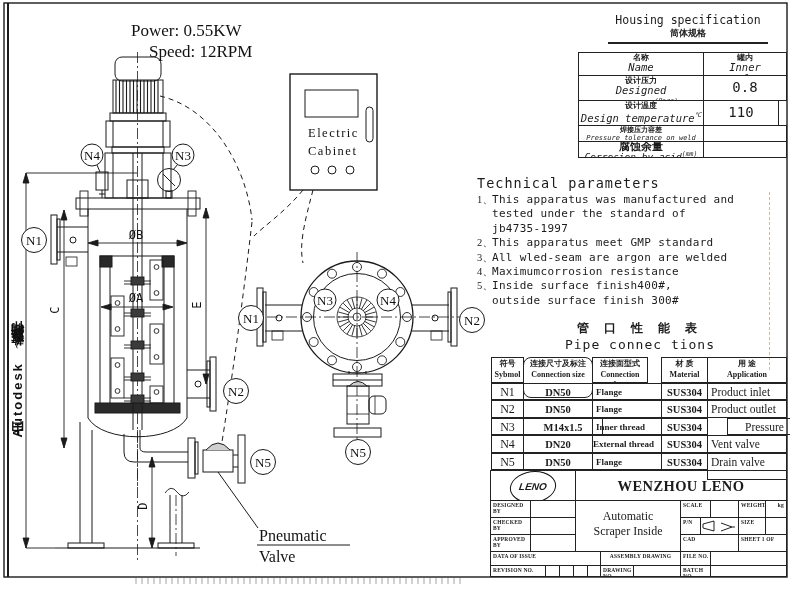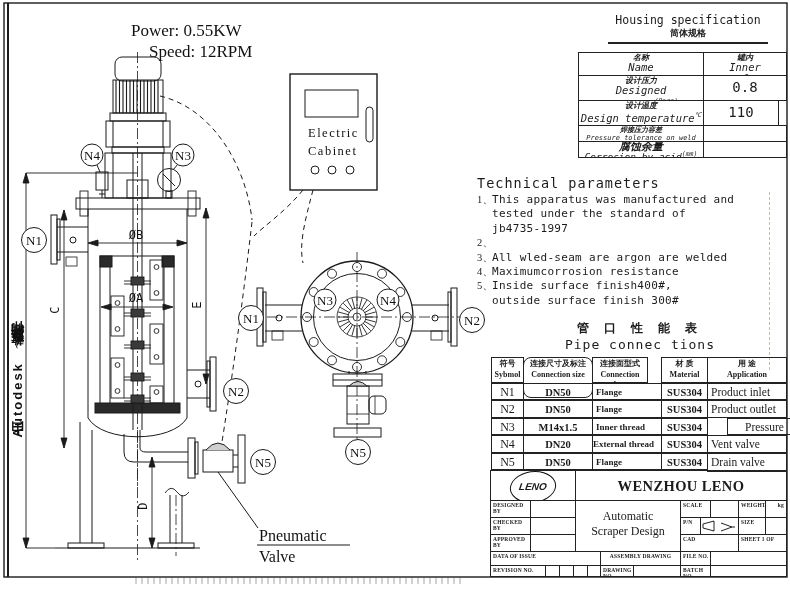--- a/index.html
+++ b/index.html
@@ -8,21 +8,21 @@
   #page svg{position:absolute;left:0;top:0;}
   .abs{position:absolute;}
   .mono{font-family:"DejaVu Sans Mono",monospace;}
   .b{font-weight:bold;}
   .ctr{text-align:center;}
   
   .vtext{writing-mode:vertical-rl;transform:rotate(180deg);font-family:"Liberation Sans",sans-serif;
          font-weight:bold;font-size:13px;letter-spacing:2px;color:#111;}
   
   .cell{position:absolute;box-sizing:border-box;border:1px solid #222;overflow:hidden;}
-  .zh{font-size:8px;line-height:9px;font-weight:bold;font-style:italic;}
+  .zh{font-size:8px;line-height:9px;font-weight:bold;}
   .en11{font-family:"DejaVu Sans Mono",monospace;font-size:10.5px;line-height:11px;font-style:italic;}
   .sup{font-size:6.5px;vertical-align:super;}
   .bigval{font-family:"DejaVu Sans Mono",monospace;font-size:14px;line-height:22px;}
   
   .tp-line{display:flex;font-family:"DejaVu Sans Mono",monospace;font-size:11px;line-height:14.4px;
            letter-spacing:.3px;white-space:nowrap;}
   .tp-num{width:15px;flex:0 0 15px;font-family:"Liberation Serif",serif;font-size:10.5px;}
   .tp-cont{padding-left:15px;}
   
   .pt-h-zh{font-size:8px;font-weight:bold;line-height:12px;}
@@ -410,20 +410,21 @@
         <span>This apparatus was manufactured and</span>
       </div>
   <div class="tp-line tp-cont">
         <span>tested under the standard of</span>
       </div>
   <div class="tp-line tp-cont">
         <span>jb4735-1997</span>
       </div>
   <div class="tp-line">
         <span class="tp-num">2、</span>
+        <span>This apparatus meet GMP standard</span>
       </div>
   <div class="tp-line">
         <span class="tp-num">3、</span>
         <span>All wled-seam are argon are welded</span>
       </div>
   <div class="tp-line">
         <span class="tp-num">4、</span>
         <span>Maximumcorrosion resistance</span>
       </div>
   <div class="tp-line">
@@ -469,49 +470,49 @@
   <div class="cell ctr b" style="left:170px;top:26px;width:47px;height:17.4px;font-size:10.5px;line-height:17px;">SUS304</div>
   <div class="cell" style="left:216px;top:26px;width:80px;height:17.4px;font-size:11.5px;line-height:17px;padding-left:3px;">Product inlet</div>
 
   <div class="cell ctr" style="left:0;top:43.4px;width:33px;height:17.4px;font-size:12px;line-height:17px;">N2</div>
   <div class="cell ctr b" style="left:32px;top:43.4px;width:70px;height:17.4px;font-size:10.5px;line-height:17px;">DN50</div>
   <div class="cell b" style="left:101px;top:43.4px;width:70px;height:17.4px;font-size:9px;line-height:17px;padding-left:3px;">Flange</div>
   <div class="cell ctr b" style="left:170px;top:43.4px;width:47px;height:17.4px;font-size:10.5px;line-height:17px;">SUS304</div>
   <div class="cell" style="left:216px;top:43.4px;width:80px;height:17.4px;font-size:11.5px;line-height:17px;padding-left:3px;">Product outlet</div>
 
   <div class="cell ctr" style="left:0;top:60.8px;width:33px;height:17.4px;font-size:12px;line-height:17px;">N3</div>
-  <div class="cell ctr b" style="left:32px;top:60.8px;width:70px;height:17.4px;font-size:10.5px;line-height:17px;">M14x1.5</div>
+  <div class="cell ctr b" style="left:32px;top:60.8px;width:80px;height:17.4px;font-size:10.5px;line-height:17px;">M14x1.5</div>
   <div class="cell b" style="left:101px;top:60.8px;width:70px;height:17.4px;font-size:9px;line-height:17px;padding-left:3px;">Inner thread</div>
   <div class="cell ctr b" style="left:170px;top:60.8px;width:47px;height:17.4px;font-size:10.5px;line-height:17px;">SUS304</div>
   <div class="cell" style="left:216px;top:60.8px;width:80px;height:17.4px;font-size:11.5px;line-height:17px;padding-left:17px;margin-left:20px;">Pressure guage</div>
 
   <div class="cell ctr" style="left:0;top:78.2px;width:33px;height:17.4px;font-size:12px;line-height:17px;">N4</div>
   <div class="cell ctr b" style="left:32px;top:78.2px;width:70px;height:17.4px;font-size:10.5px;line-height:17px;">DN20</div>
   <div class="cell b" style="left:101px;top:78.2px;width:70px;height:17.4px;font-size:9px;line-height:17px;padding-left:0;">External thread</div>
   <div class="cell ctr b" style="left:170px;top:78.2px;width:47px;height:17.4px;font-size:10.5px;line-height:17px;">SUS304</div>
   <div class="cell" style="left:216px;top:78.2px;width:80px;height:17.4px;font-size:11.5px;line-height:17px;padding-left:3px;">Vent valve</div>
 
   <div class="cell ctr" style="left:0;top:95.6px;width:33px;height:17.4px;font-size:12px;line-height:17px;">N5</div>
   <div class="cell ctr b" style="left:32px;top:95.6px;width:70px;height:17.4px;font-size:10.5px;line-height:17px;">DN50</div>
   <div class="cell b" style="left:101px;top:95.6px;width:70px;height:17.4px;font-size:9px;line-height:17px;padding-left:3px;">Flange</div>
   <div class="cell ctr b" style="left:170px;top:95.6px;width:47px;height:17.4px;font-size:10.5px;line-height:17px;">SUS304</div>
-  <div class="cell" style="left:216px;top:95.6px;width:80px;height:19px;font-size:11.5px;line-height:17px;padding-left:3px;">Drain valve</div>
+  <div class="cell" style="left:216px;top:95.6px;width:80px;height:27px;font-size:11.5px;line-height:17px;padding-left:3px;">Drain valve</div>
 </div>
 
 <div class="abs" style="left:490px;top:470px;width:297px;height:107px;">
   <div class="cell" style="left:0;top:0;width:86px;height:31px;text-align:center;line-height:28px;">
     <span class="logo-oval">LENO</span>
   </div>
   <div class="cell ctr b" style="left:85px;top:0;width:212px;height:31px;font-size:14.5px;line-height:30px;letter-spacing:.4px;">WENZHOU LENO MACHINERY CO., LTD</div>
 
   <div class="cell tb-lbl" style="left:0;top:30px;width:41px;height:18px;">DESIGNED BY</div>
   <div class="cell" style="left:40px;top:30px;width:46px;height:18px;"></div>
   <div class="cell ctr" style="left:85px;top:30px;width:106px;height:52px;font-size:12px;">
     <div style="margin-top:8px;">Automatic</div>
-    <div>Scraper Design</div>
+    <div>Scraper Inside</div>
   </div>
   <div class="cell tb-lbl" style="left:190px;top:30px;width:31px;height:18px;">SCALE</div>
   <div class="cell" style="left:220px;top:30px;width:29px;height:18px;"></div>
   <div class="cell tb-lbl" style="left:248px;top:30px;width:28px;height:18px;">WEIGHT</div>
   <div class="cell tb-lbl" style="left:275px;top:30px;width:22px;height:18px;text-align:right;padding-right:2px;">kg</div>
 
   <div class="cell tb-lbl" style="left:0;top:47px;width:41px;height:18px;">CHECKED BY</div>
   <div class="cell" style="left:40px;top:47px;width:46px;height:18px;"></div>
   <div class="cell tb-lbl" style="left:190px;top:47px;width:21px;height:18px;">P/N</div>
   <div class="cell" style="left:210px;top:47px;width:39px;height:18px;">

